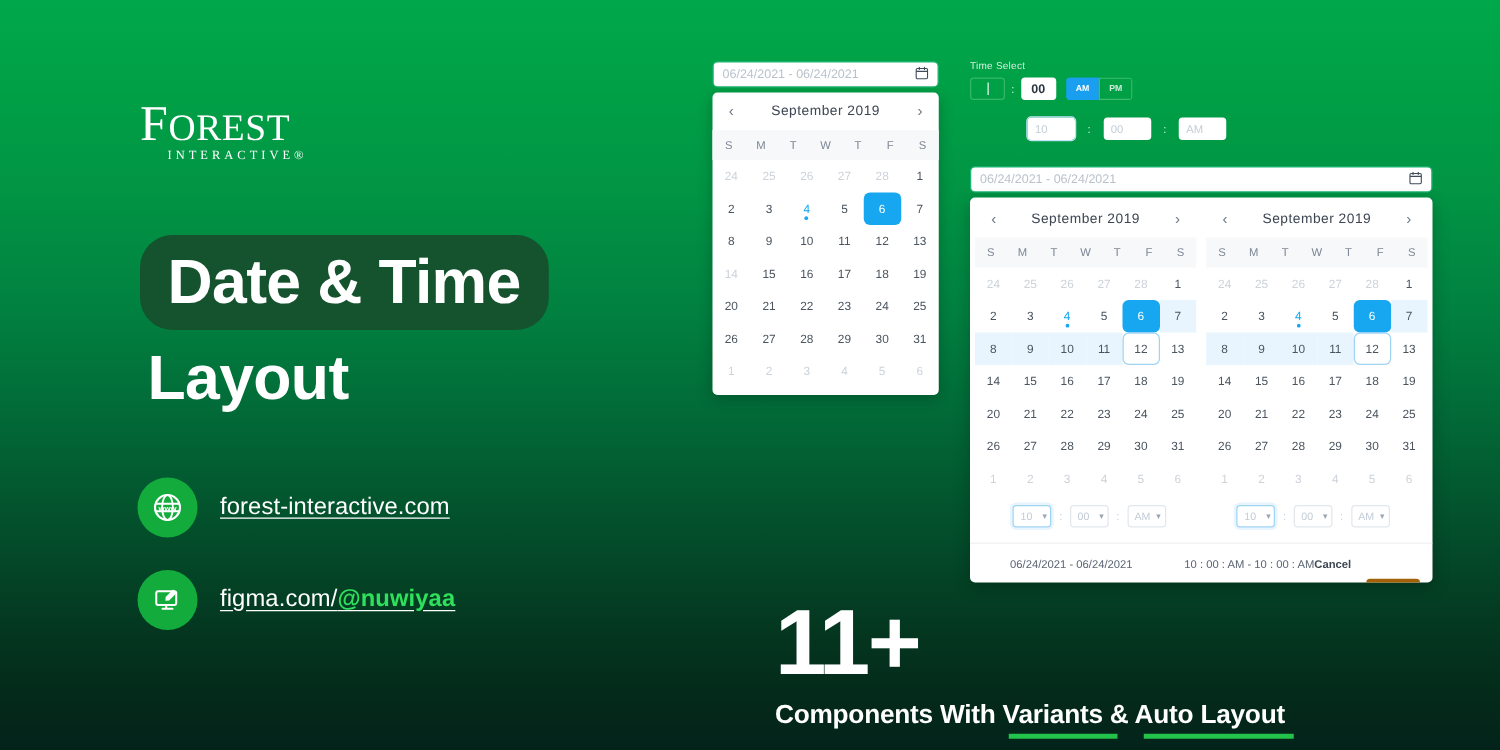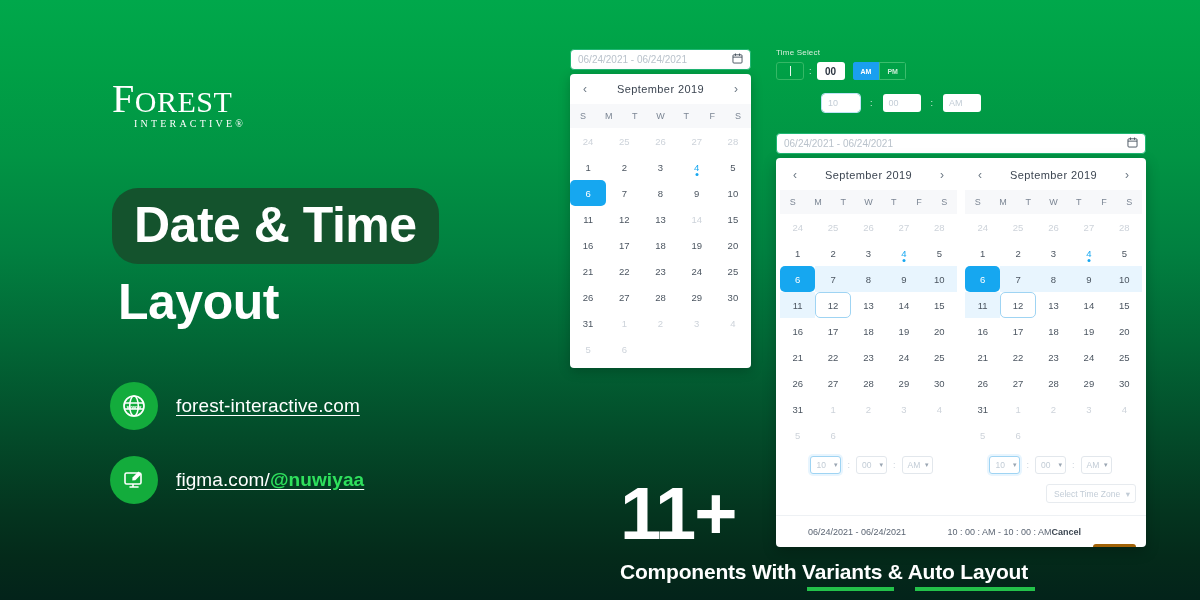--- a/index.html
+++ b/index.html
@@ -86,21 +86,21 @@
     height: 30px; padding: 0 13px;
   }
   .cal-head .month { font-size: 11px; color: #3c4551; letter-spacing: .4px; }
   .nav-arrow { color: #6c7884; font-size: 12px; line-height: 1; cursor: pointer; user-select: none; }
 
   .dow-row { display: grid; grid-template-columns: repeat(7,1fr); background: #f7f8fa; height: 24px; }
   .dow-row div {
     display: flex; align-items: center; justify-content: center;
     font-size: 9px; color: #7c8694;
   }
-  .day-grid { display: grid; grid-template-columns: repeat(5,1fr); text-align: right; }
+  .day-grid { display: grid; grid-template-columns: repeat(6,1fr); text-align: right; }
   .day {
     height: 26px; display: flex; align-items: center; justify-content: center;
     font-size: 9.5px; color: #4b5560; position: relative; cursor: pointer;
   }
   .day.mut { color: #cdd3da; }
   .day.sel { background: #16a7f0; color: #fff; border-radius: 5px; font-weight: 400; }
   .day.inrange { background: #e8f5fe; }
   .day.endbox { border: 1px solid #9fd4f3; border-radius: 5px; background: #fff; }
   .day.today { color: #16a7f0; }
   .day.today::after {
@@ -487,26 +487,20 @@
             <span class="cv">▾</span>
           </span>
         <span class="sep" style="color:#c9d2da">:</span>
         <span class="tsel">
             <span>AM</span>
             <span class="cv">▾</span>
           </span>
       </div>
     </div>
 
-    <div class="tz-row">
-      <span class="tz-sel">
-        <span>Select Time Zone</span>
-        <span class="cv">▾</span>
-      </span>
-    </div>
 
     <div class="footer">
       <span class="f-date">06/24/2021 - 06/24/2021</span>
       <span class="f-time">10 : 00 : AM - 10 : 00 : AM</span>
       <span class="f-cancel">Cancel</span>
       <span class="f-apply">Apply</span>
     </div>
   </div>
 </div>
 

